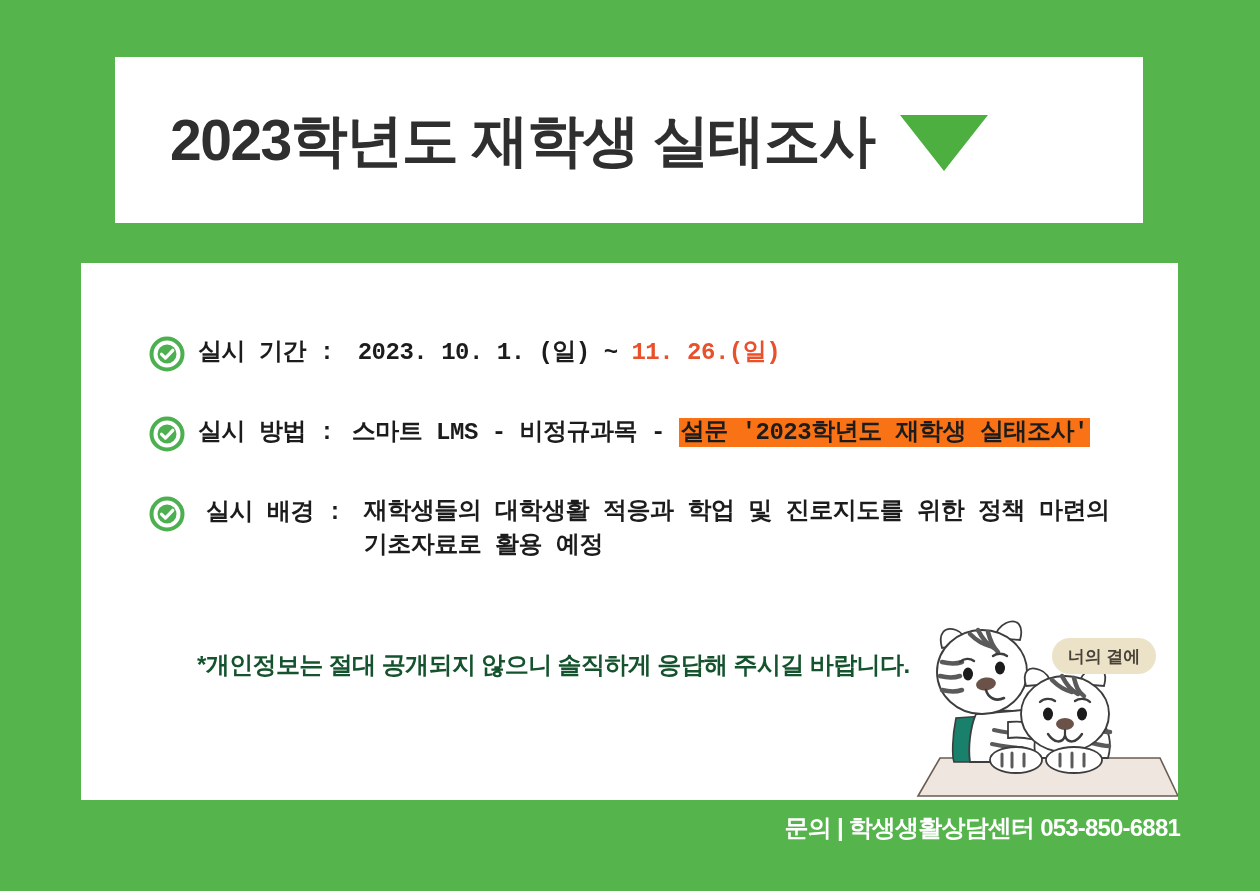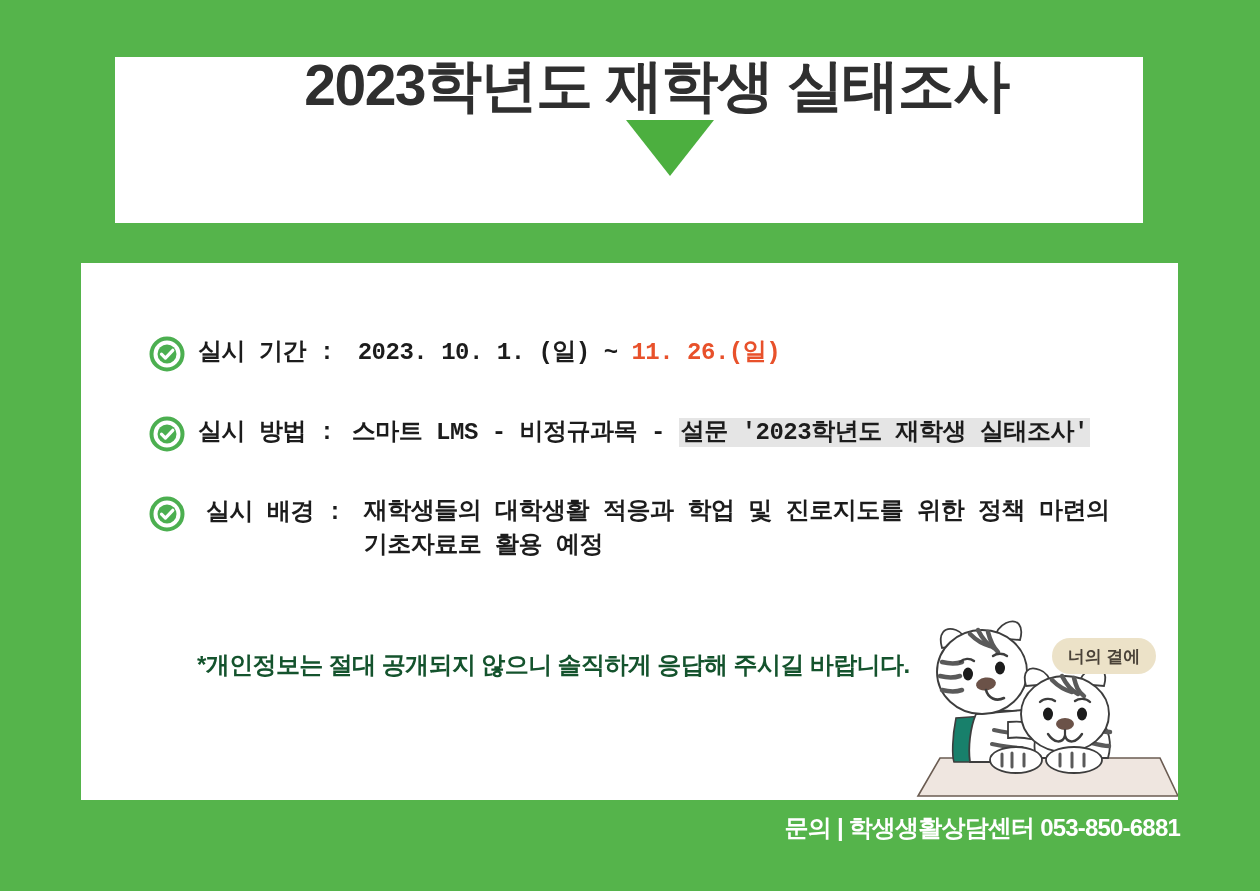--- a/index.html
+++ b/index.html
@@ -20,21 +20,20 @@
     position: absolute;
     left: 115px;
     top: 57px;
     width: 1028px;
     height: 166px;
     background: #ffffff;
     display: flex;
     align-items: center;
     padding-left: 55px;
     box-sizing: border-box;
-    flex-direction: column;
   }
   .title-text {
     font-size: 57px;
     font-weight: 800;
     color: #2f2f2f;
     letter-spacing: -1.5px;
     white-space: nowrap;
     line-height: 1;
   }
   .title-triangle {
@@ -98,21 +97,21 @@
     color: #1c1c1c;
     letter-spacing: -0.5px;
     line-height: 36px;
     margin-left: 18px;
   }
   .row-1 .row-value { margin-left: 24px; }
   .row-3 .row-value { margin-left: 14px; line-height: 34px; }
 
   .accent-date { color: #e8512b; }
   .highlight {
-    background: #e5e5e5;
+    background: #f97316;
     padding: 1px 2px;
   }
 
   .note {
     position: absolute;
     left: 116px;
     top: 386px;
     font-size: 24px;
     font-weight: 800;
     color: #14532d;

